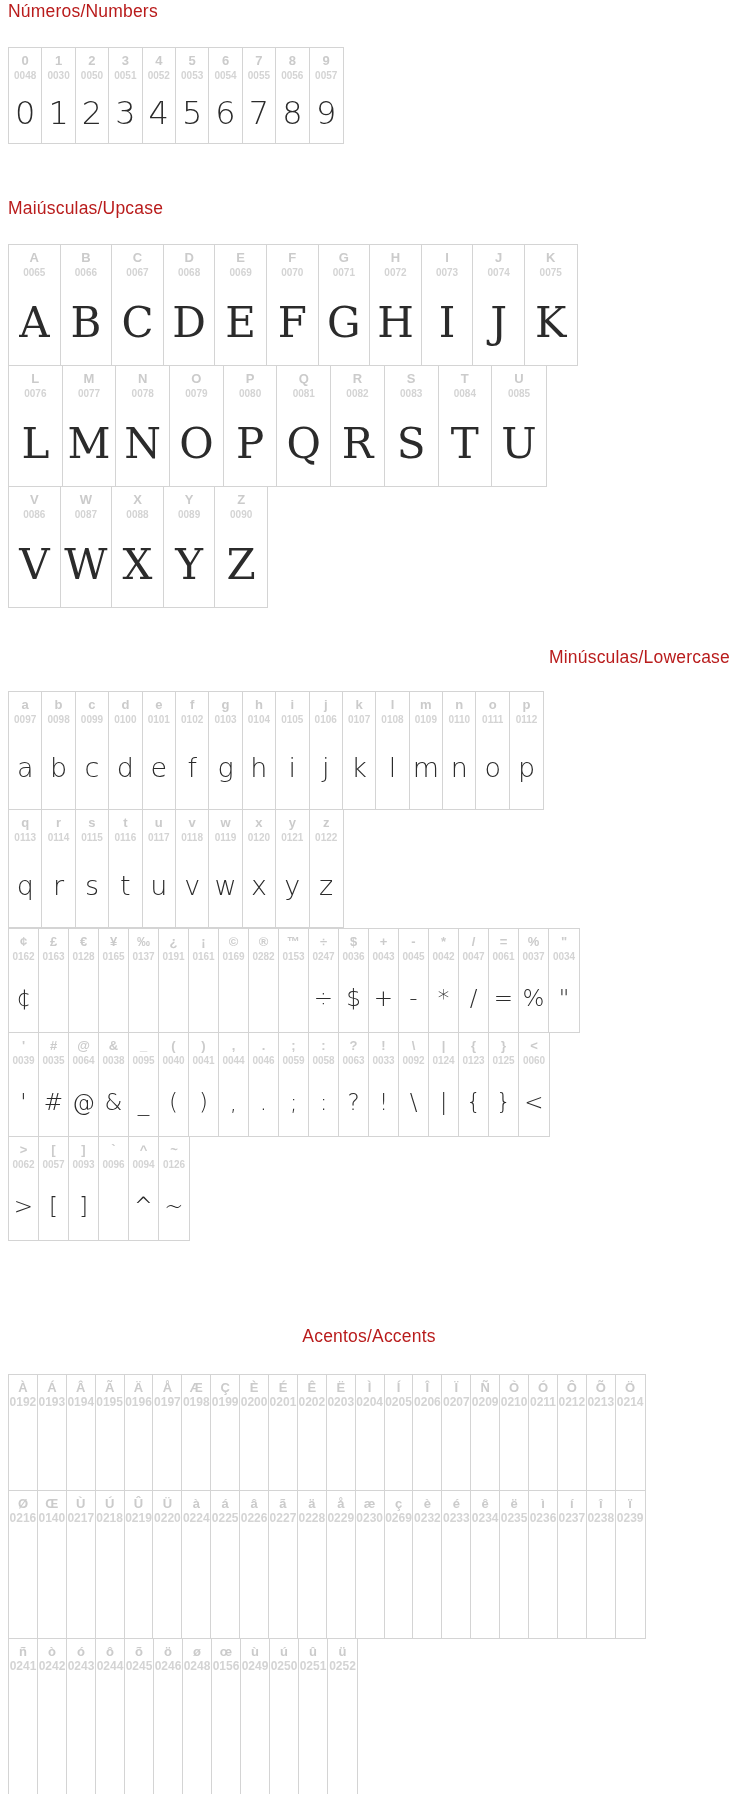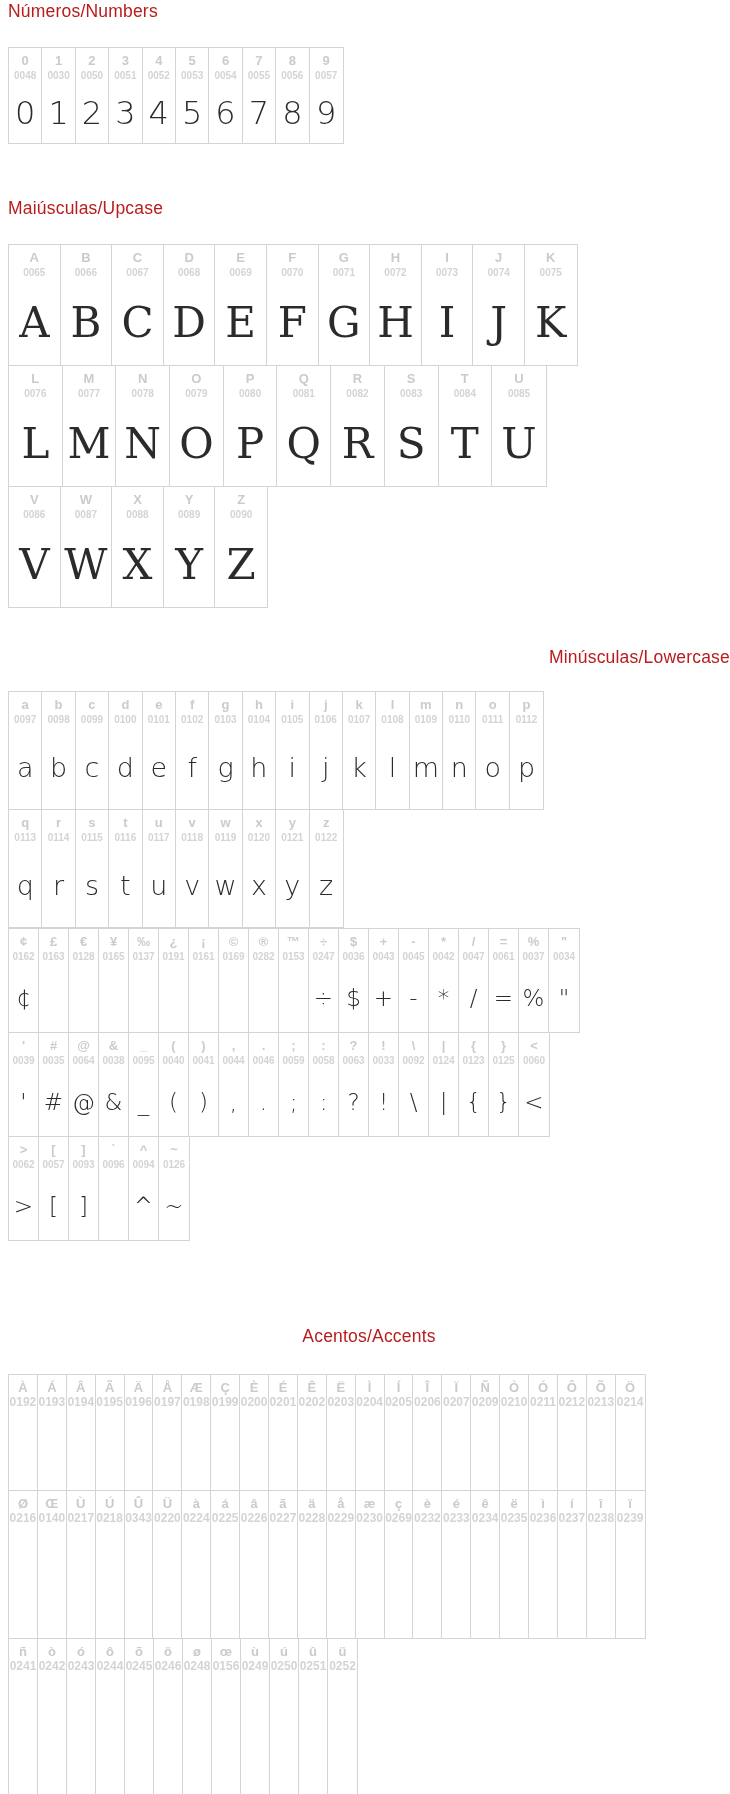--- a/index.html
+++ b/index.html
@@ -749,21 +749,21 @@
     <div class="cell-code">0217</div>
     <div class="cell-glyph"></div>
   </div>
         <div class="cell">
     <div class="cell-char">Ú</div>
     <div class="cell-code">0218</div>
     <div class="cell-glyph"></div>
   </div>
         <div class="cell">
     <div class="cell-char">Û</div>
-    <div class="cell-code">0343</div>
+    <div class="cell-code">0219</div>
     <div class="cell-glyph"></div>
   </div>
         <div class="cell">
     <div class="cell-char">Ü</div>
     <div class="cell-code">0220</div>
     <div class="cell-glyph"></div>
   </div>
         <div class="cell">
     <div class="cell-char">à</div>
     <div class="cell-code">0224</div>

